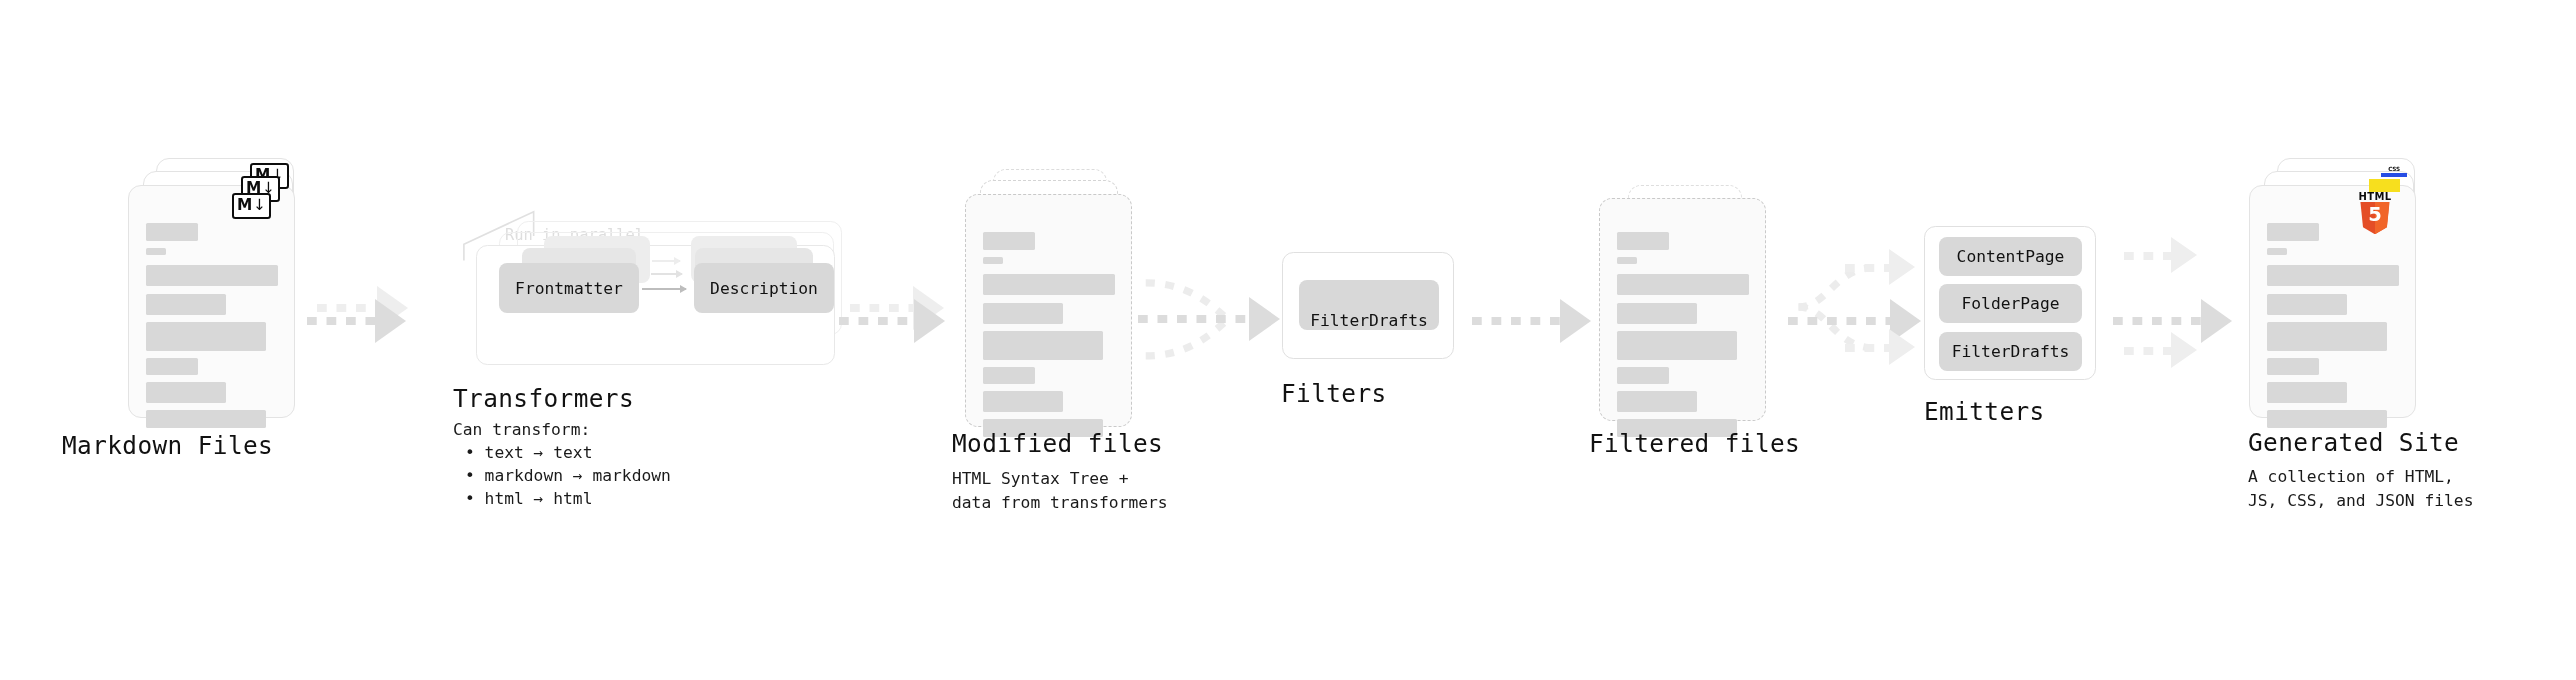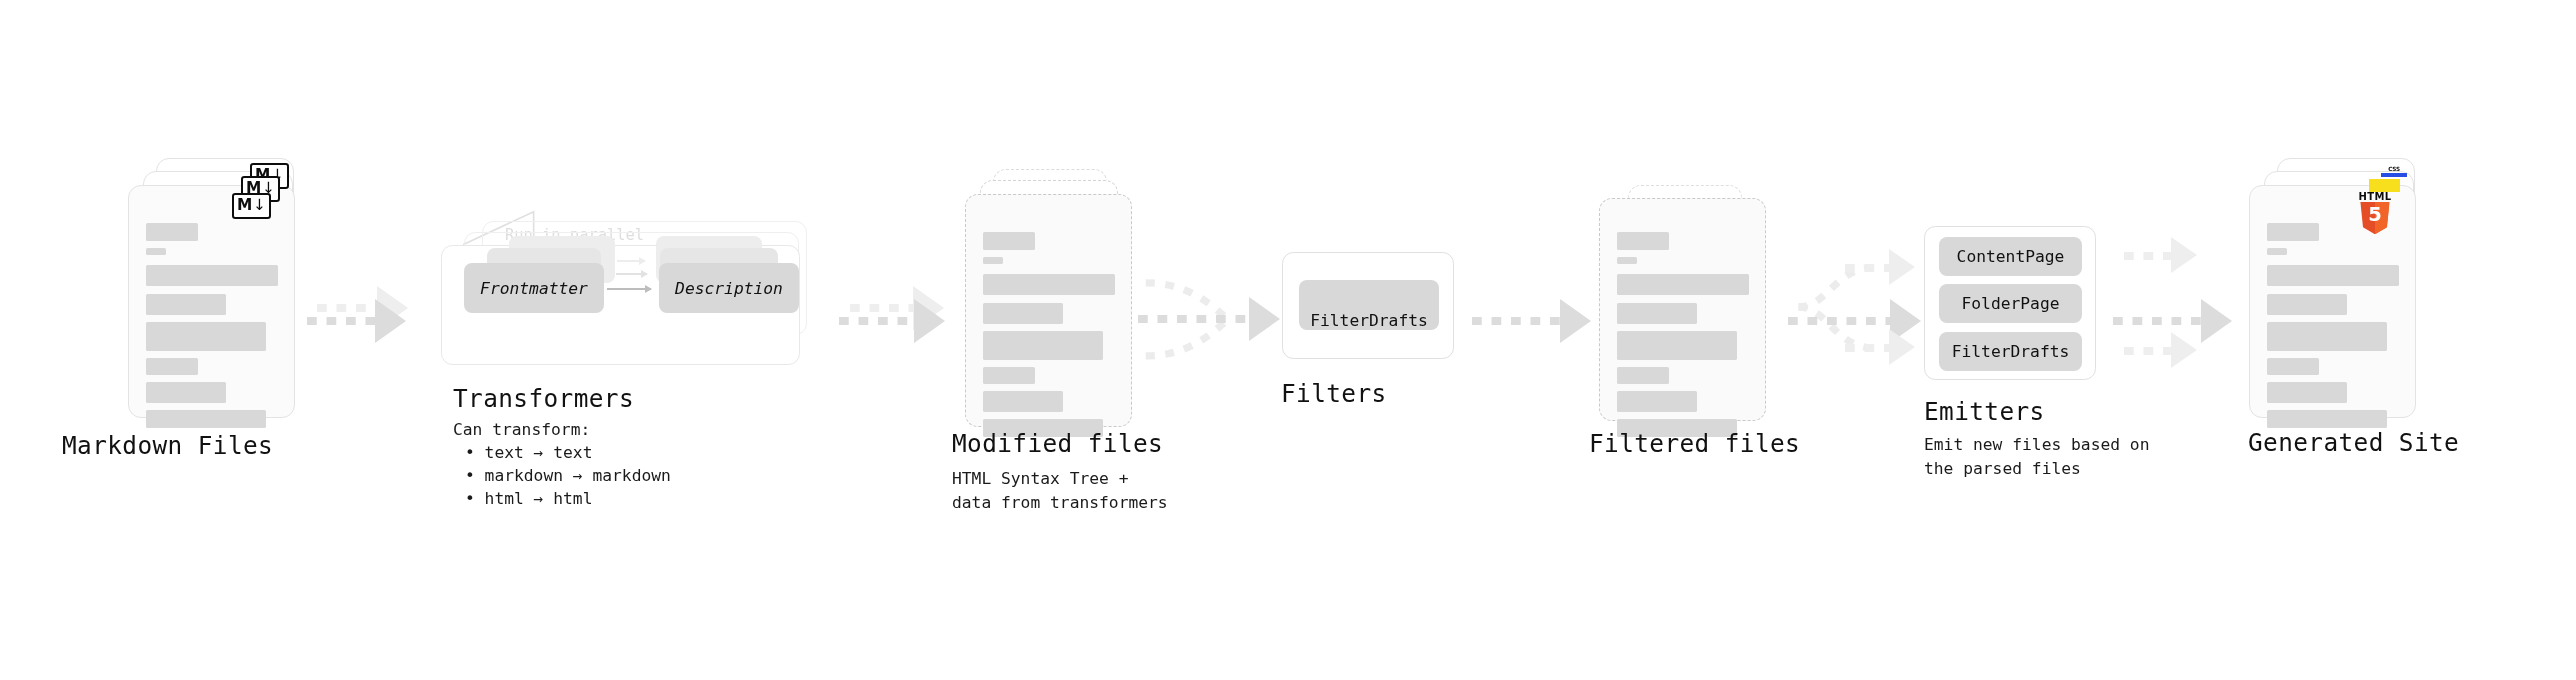--- a/index.html
+++ b/index.html
@@ -204,21 +204,21 @@
   <div class="flow" style="left:307px; top:299px; width:106px; height:44px;">
     <div class="dash" style="left:0; top:18px; width:72px;"></div>
     <div class="tri" style="left:68px; top:0px;"></div>
   </div>
 
   <svg class="leader" style="left:462px; top:202px;" width="106" height="73" viewBox="0 0 130 90">
     <path d="M2 72 L2 52 L88 12 L88 42" fill="none" stroke="#e0e0e0" stroke-width="2"></path>
   </svg>
   <div class="annot" style="left:505px; top:198px;margin-top:28px;">Run in parallel</div>
 
-  <div style="position:absolute; left:441px; top:221px; width:382px; height:146px;font-style:italic;">
+  <div style="position:absolute; left:476px; top:221px; width:382px; height:146px;">
 
     <div class="proc-box ghost" style="left:41px; top:0px; width:325px; height:114px;"></div>
     <div class="proc-box ghost" style="left:23px; top:11.4px; width:335px; height:117px;"></div>
     <div class="proc-box" style="left:0px; top:24.4px; width:359px; height:120px; border-color:#e8e8e8;"></div>
 
     <div class="pill ghost" style="left:68px; top:14.6px; width:106px; height:47px;"></div>
     <div class="pill ghost" style="left:215px; top:14.6px; width:106px; height:47px;"></div>
     <div class="pill ghost2" style="left:46px; top:27px; width:114px; height:49px;"></div>
     <div class="pill ghost2" style="left:219px; top:27px; width:118px; height:49px;"></div>
 
@@ -329,22 +329,20 @@
   <div class="pill" style="left:1939px; top:237px; width:143px; height:39px;">
     <span>ContentPage</span>
   </div>
   <div class="pill" style="left:1939px; top:284px; width:143px; height:39px;">
     <span>FolderPage</span>
   </div>
   <div class="pill" style="left:1939px; top:332px; width:143px; height:39px;">
     <span>FilterDrafts</span>
   </div>
   <div class="stage-title" style="left:1924px; top:397px;">Emitters</div>
-  <div class="stage-desc" style="left:1924px; top:433px;">Emit new files based on
-the parsed files</div>
 
   <div class="flow pale" style="left:2124px; top:237px; width:114px; height:37px;">
     <div class="dash" style="left:0; top:14.6px; width:50px;"></div>
     <div class="tri" style="left:47px; top:0px; border-left-width:26px; border-top-width:18.7px; border-bottom-width:18.7px;"></div>
   </div>
   <div class="flow" style="left:2113px; top:299px; width:130px; height:44px;">
     <div class="dash" style="left:0; top:18px; width:91px;"></div>
     <div class="tri" style="left:88px; top:0px;"></div>
   </div>
   <div class="flow pale" style="left:2124px; top:332px; width:114px; height:37px;">
@@ -376,15 +374,17 @@
       <div class="doc-line" style="width:19.5px;  height:6.5px;  margin-bottom:10.6px;"></div>
       <div class="doc-line" style="width:132px; height:21px;"></div>
       <div class="doc-line" style="width:80px;  height:21px;"></div>
       <div class="doc-line" style="width:120px; height:29px;"></div>
       <div class="doc-line" style="width:52px;  height:16.3px;"></div>
       <div class="doc-line" style="width:80px;  height:21px;"></div>
       <div class="doc-line" style="width:120px; height:18px;"></div>
     </div>
   </div>
   <div class="stage-title" style="left:2248px; top:428px;">Generated Site</div>
+  <div class="stage-desc" style="left:2248px; top:465px;">A collection of HTML,
+JS, CSS, and JSON files</div>
 
 </div>
 
 
 </body></html>

